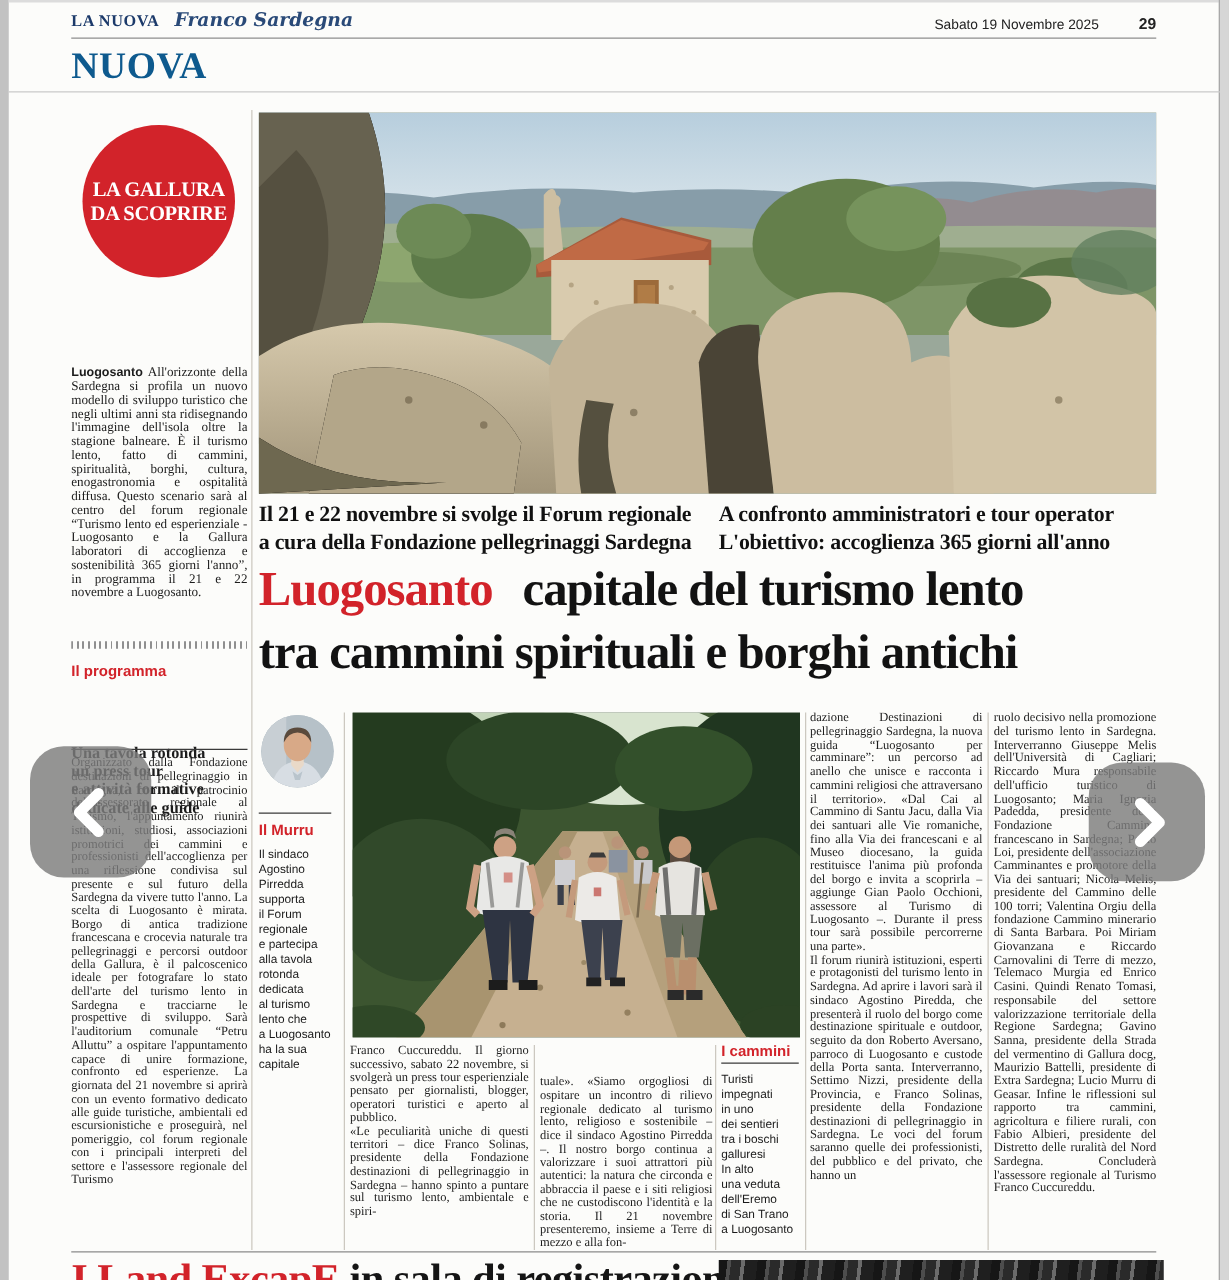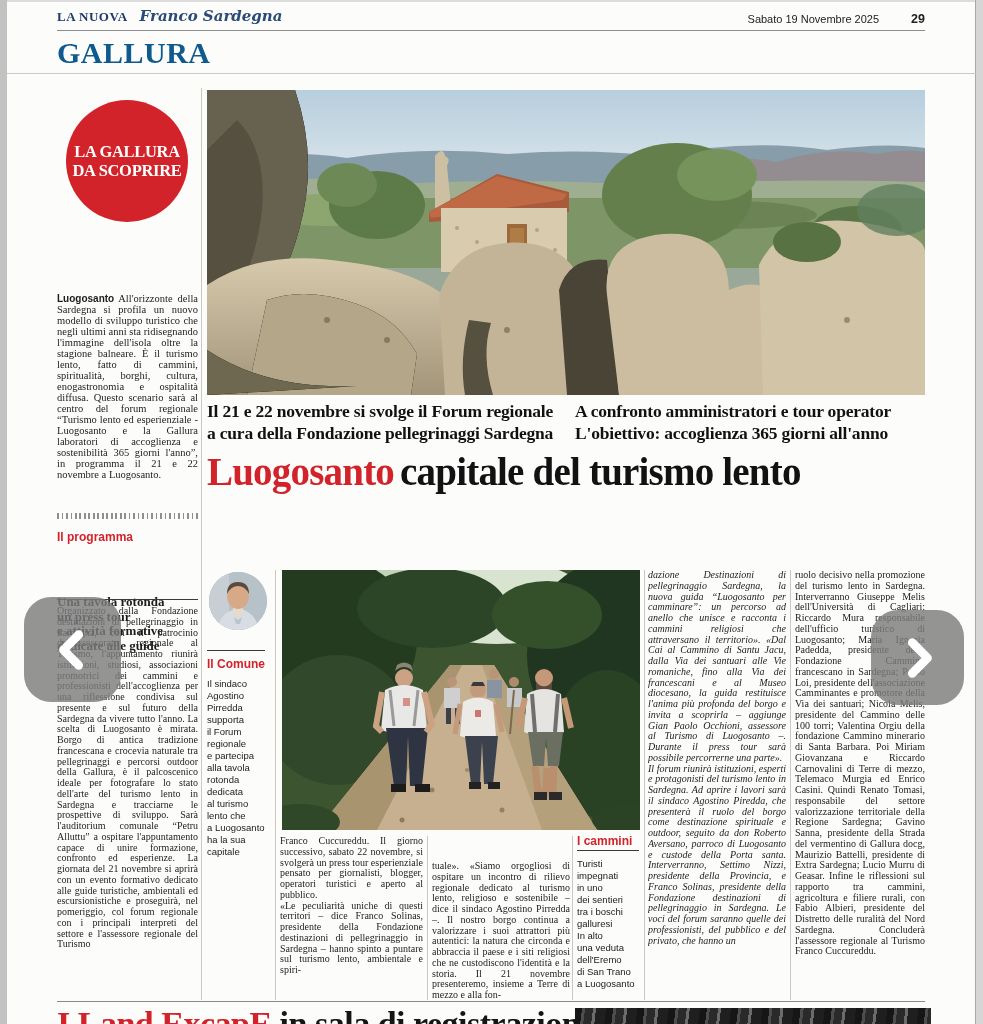--- a/index.html
+++ b/index.html
@@ -40,40 +40,40 @@
   .prog-title{position:absolute;left:57px;top:547px;width:141px;font-family:"Liberation Serif",serif;font-weight:bold;font-size:13px;line-height:14.5px;white-space:pre-line;margin-top:48px;}
   .prog-body{position:absolute;left:57px;top:606px;width:141px;height:394px;overflow:hidden;
     font-size:10px;line-height:10.75px;text-align:justify;hyphens:auto;}
 
   
   .kicker{position:absolute;top:401px;font-family:"Liberation Serif",serif;font-weight:600;font-size:17.5px;line-height:21.5px;white-space:pre-line;letter-spacing:-.2px;color:#111;}
   .kicker-left{left:207px;width:365px;}
   .kicker-right{left:575px;width:355px;}
   .headline{position:absolute;left:207px;top:447px;width:720px;font-family:"Liberation Serif",serif;font-weight:bold;font-size:39px;line-height:50px;letter-spacing:-.8px;white-space:nowrap;color:#121212;}
   .headline .hl-red{color:#d2232a;}
-  .headline .hl-rest{margin-left:6px;}
+  .headline .hl-rest{margin-left:24px;}
 
   
   .photo{position:absolute;overflow:hidden;background:#9aa89a;}
   .photo svg{display:block;width:100%;height:100%;}
   .photo-main{left:207px;top:90px;width:718px;height:305px;}
   .photo-hike{left:282px;top:570px;width:358px;height:260px;}
   .photo-bw{left:575px;top:1008px;width:356px;height:16px;
     background:repeating-linear-gradient(97deg,#161616 0 7px,#4d4d4d 7px 10px,#2a2a2a 10px 18px,#6b6b6b 18px 21px,#1f1f1f 21px 31px);}
 
   
   .portrait{position:absolute;left:209px;top:572px;width:58px;height:58px;border-radius:50%;overflow:hidden;background:#aebcc4;}
   .cap-label{position:absolute;font-family:"Liberation Sans",sans-serif;font-weight:bold;font-size:12px;color:#d2232a;}
   .caption{position:absolute;font-family:"Liberation Sans",sans-serif;font-weight:normal;font-size:9.5px;line-height:12px;white-space:pre-line;color:#1a1a1a;}
 
   
   .col{position:absolute;font-size:10px;line-height:10.75px;text-align:justify;hyphens:auto;overflow:hidden;white-space:pre-line;}
   .col-1{left:280px;top:836px;width:143px;height:166px;}
   .col-2{left:432px;top:836px;width:138px;height:166px;margin-top:25px;}
-  .col-3{left:648px;top:570px;width:138px;height:432px;font-style:italic;}
+  .col-3{left:648px;top:570px;width:138px;height:432px;}
   .col-4{left:795px;top:570px;width:130px;height:432px;}
 
   
   .rule-bottom{position:absolute;left:57px;top:1001px;width:868px;height:1px;background:#8a8a8a;}
   .bottom-headline{position:absolute;left:57px;top:1005px;width:515px;font-family:"Liberation Serif",serif;font-weight:bold;font-size:34px;letter-spacing:-.5px;white-space:nowrap;}
   .bottom-headline .bh-red{color:#d2232a;}
   .bottom-headline .bh-rest{margin-left:8px;color:#151515;}
 
   
   .nav-btn{position:absolute;border:none;padding:0;cursor:pointer;
@@ -91,21 +91,21 @@
 
 <div class="logo">
   <span class="logo-primary">LA NUOVA</span>
   <span class="logo-script">Franco Sardegna</span>
 </div>
 <div class="dateline">
   <span>Sabato 19 Novembre 2025</span>
   <span class="pagenum">29</span>
 </div>
 <div class="rule-masthead"></div>
-<div class="section-title">GALLURA</div>
+<div class="section-title">NUOVA</div>
 <div class="rule-section"></div>
 
 <div class="badge">
   <span>LA GALLURA</span>
   <span>DA SCOPRIRE</span>
 </div>
 <div class="lead-block"><span class="lead-label">Luogosanto</span><span>All'orizzonte della Sardegna si profila un nuovo modello di sviluppo turistico che negli ultimi anni sta ridisegnando l'immagine dell'isola oltre la stagione balneare. È il turismo lento, fatto di cammini, spiritualità, borghi, cultura, enogastronomia e ospitalità diffusa. Questo scenario sarà al centro del forum regionale “Turismo lento ed esperienziale - Luogosanto e la Gallura laboratori di accoglienza e sostenibilità 365 giorni l'anno”, in programma il 21 e 22 novembre a Luogosanto.</span></div>
 <div class="dotted-sep" style="left:57px;top:513px;width:141px;"></div>
 <div class="prog-label">Il programma</div>
 <div class="prog-title">Una tavola rotonda
@@ -174,20 +174,21 @@
     <path d="M0,260 Q60,300 150,296 L0,305 Z" fill="#6e6850"></path>
   </svg>
 </div>
 
 <div class="kicker kicker-left">Il 21 e 22 novembre si svolge il Forum regionale
 a cura della Fondazione pellegrinaggi Sardegna</div>
 <div class="kicker kicker-right">A confronto amministratori e tour operator
 L'obiettivo: accoglienza 365 giorni all'anno</div>
 <div class="headline">
   <div><span class="hl-red">Luogosanto</span><span class="hl-rest">capitale del turismo lento</span></div>
+  <div>tra cammini spirituali e borghi antichi</div>
 </div>
 
 <div class="vline" style="left:201px;top:88px;height:912px;"></div>
 <div class="vline" style="left:275px;top:570px;height:430px;"></div>
 <div class="vline" style="left:427px;top:836px;height:164px;"></div>
 <div class="vline" style="left:572px;top:836px;height:164px;"></div>
 <div class="vline" style="left:644px;top:570px;height:430px;"></div>
 <div class="vline" style="left:790px;top:570px;height:430px;"></div>
 
 <div class="portrait">
@@ -195,21 +196,21 @@
     <rect width="58" height="58" fill="#b6c1c8"></rect>
     <rect x="0" y="0" width="20" height="58" fill="#c8cfd4"></rect>
     <path d="M8,58 Q12,38 29,37 Q46,38 50,58 Z" fill="#d7dde3"></path>
     <path d="M24,40 L29,46 L34,40 L34,34 L24,34 Z" fill="#e9d9c8"></path>
     <ellipse cx="29" cy="24" rx="11" ry="13" fill="#d8a987"></ellipse>
     <path d="M18,22 Q18,10 29,10 Q40,10 40,22 Q36,14 29,14 Q22,14 18,22 Z" fill="#5a4a3c"></path>
     <path d="M25,45 L29,48 L33,45 L31,52 L27,52 Z" fill="#b9c4cc"></path>
   </svg>
 </div>
 <div class="hline-dark" style="left:207px;top:650px;width:58px;"></div>
-<div class="cap-label" style="left:207px;top:657px;">Il Comune</div>
+<div class="cap-label" style="left:207px;top:657px;">Il Murru</div>
 <div class="caption" style="left:207px;top:678px;width:66px;height:182px;">Il sindaco
 Agostino
 Pirredda
 supporta
 il Forum
 regionale
 e partecipa
 alla tavola
 rotonda
 dedicata

